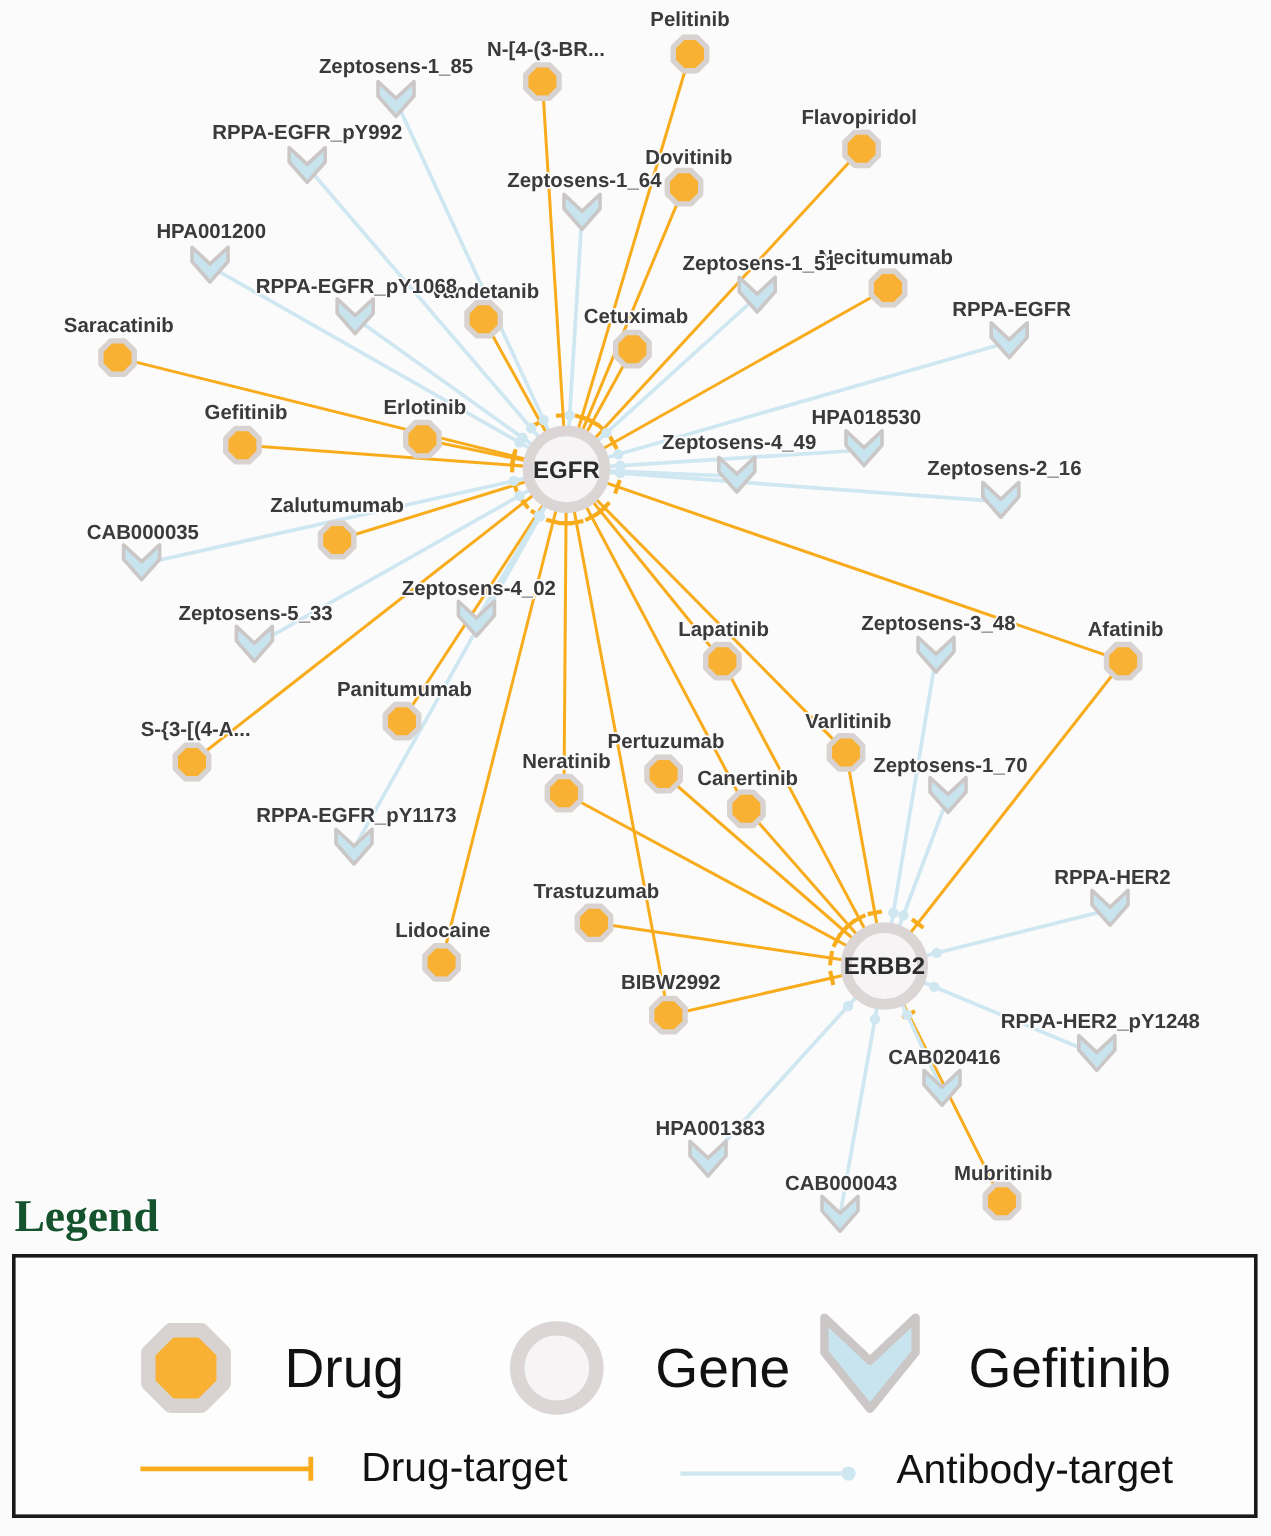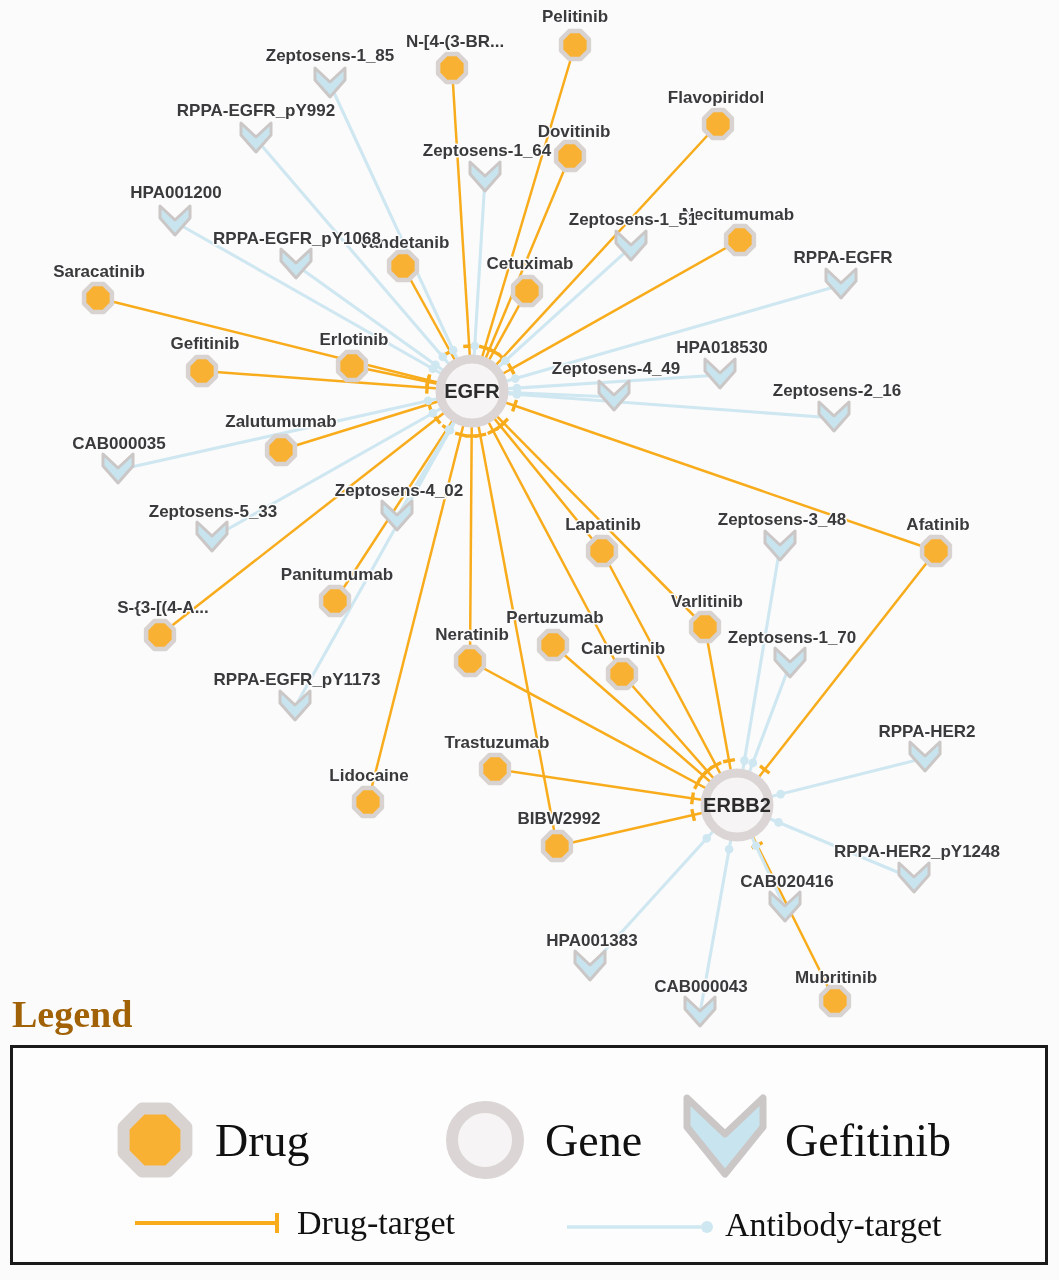--- a/index.html
+++ b/index.html
@@ -18,38 +18,38 @@
     fill:#3a3a3c;
     paint-order:stroke fill;
     stroke:#fbfbfb;
     stroke-width:3px;
     stroke-linejoin:round;
   }
   .gene-label{font-size:20px;fill:#2b2b2b;stroke-width:0;}
   .legend-title{
     position:absolute;left:12px;top:992px;
     font-family:"Liberation Serif", serif;
-    font-weight:bold;font-size:38px;color:#a16207;
+    font-weight:bold;font-size:38px;color:#14532d;
   }
   .legend-box{
     position:absolute;left:10px;top:1045px;
     width:1032px;height:214px;
     border:3.5px solid #1a1a1a;
     background:#fdfdfd;
   }
   .legend-item{
-    position:absolute;display:flex;align-items:center;gap:8px;
-    font-family:Liberation Serif, serif;color:#111;
+    position:absolute;display:flex;align-items:center;gap:30px;
+    font-family:Liberation Sans, sans-serif;color:#111;
   }
   .legend-item .shape-label{font-size:46px;}
   .legend-item .edge-label{font-size:34px;}
   .li-drug{left:90px;top:40px;}
-  .li-gene{left:420px;top:40px;justify-content:center;}
+  .li-gene{left:399px;top:40px;justify-content:center;}
   .li-antibody{left:660px;top:40px;}
-  .li-drug-edge{left:116px;top:156px;}
+  .li-drug-edge{left:98px;top:156px;}
   .li-antibody-edge{left:548px;top:158px;align-items:flex-end;}
 </style>
 </head>
 <body>
 
 <div id="figure">
 
   <svg id="network" width="1059" height="1280" viewBox="0 0 1059 1280">
       <g>
         <line x1="472" y1="391" x2="575" y2="45" stroke="#F8AC1C" stroke-width="2.5"></line>

